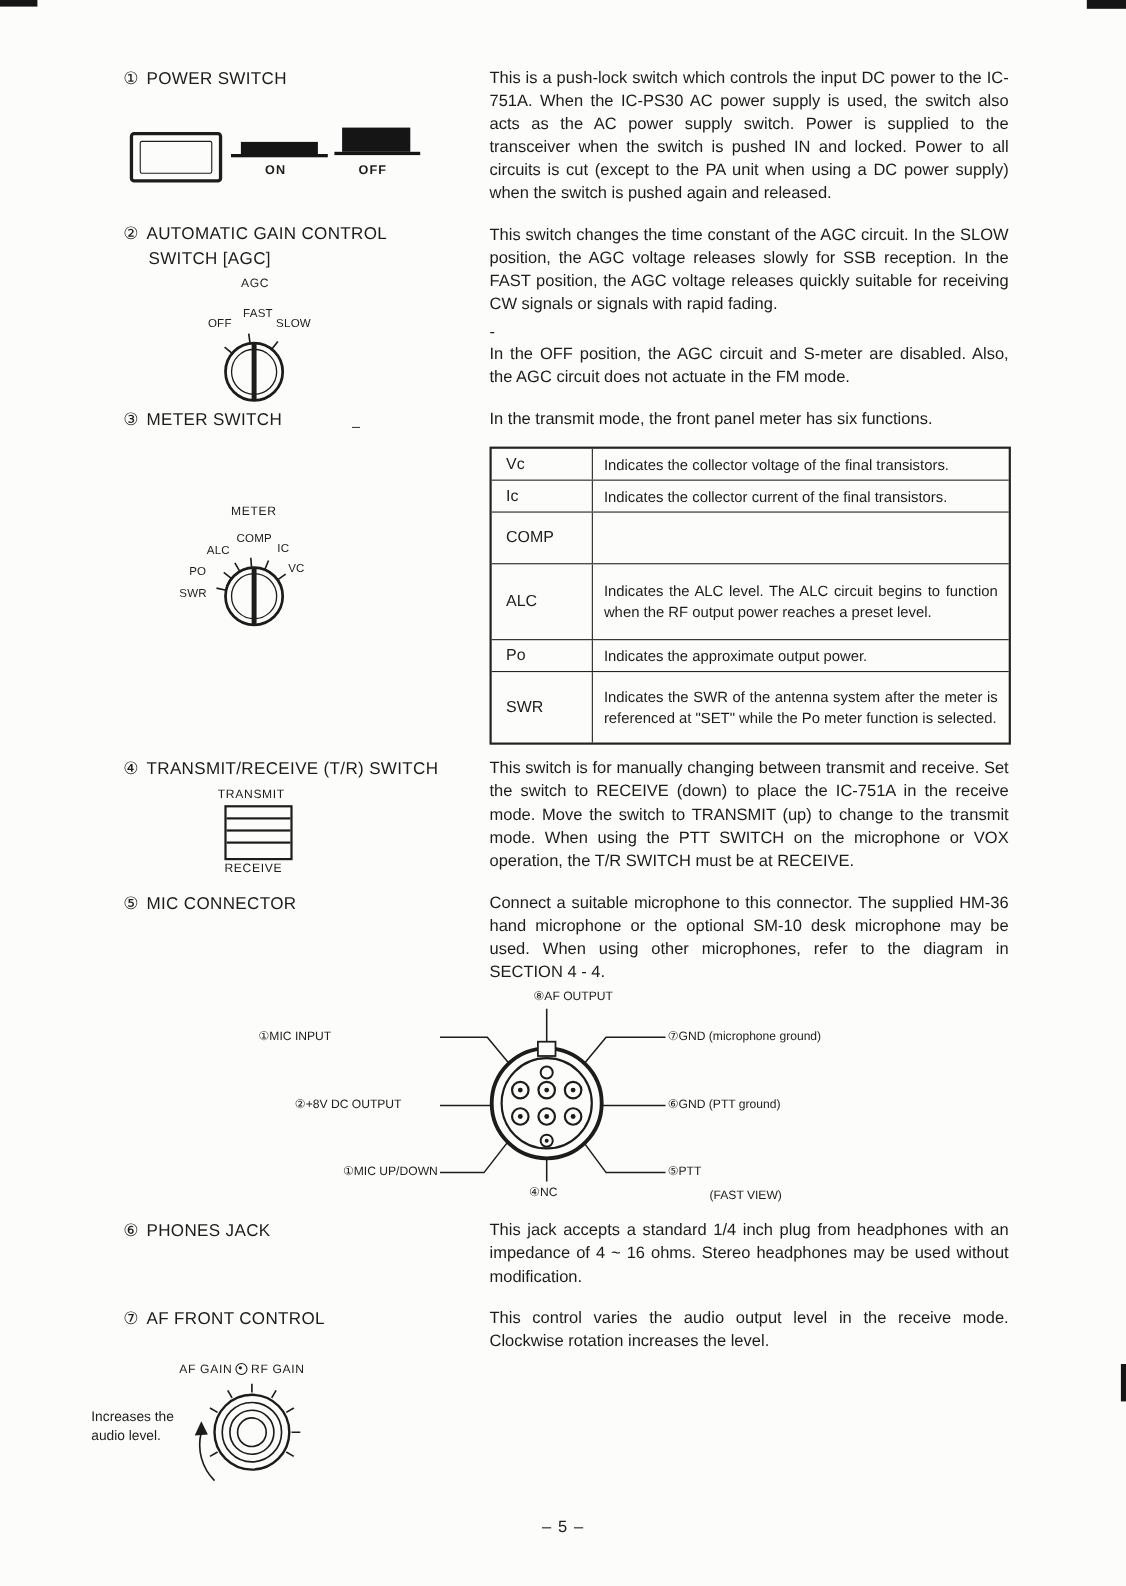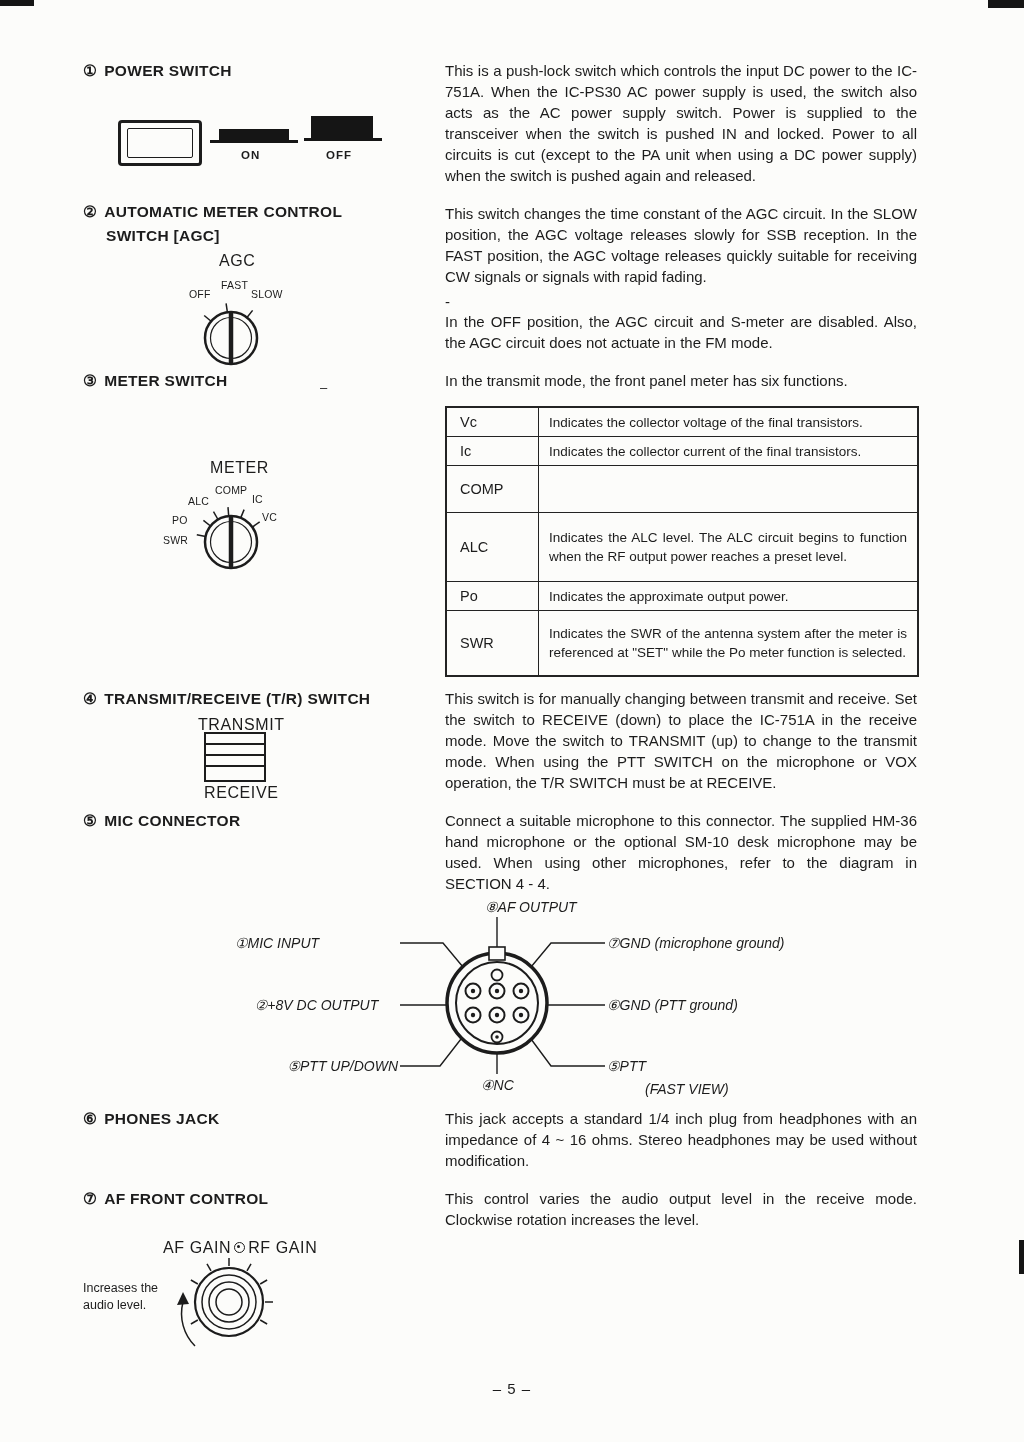--- a/index.html
+++ b/index.html
@@ -1,25 +1,25 @@
 <!DOCTYPE html>
 <html><head>
 <meta charset="utf-8">
 <style>
   html,body{margin:0;padding:0;background:#e8e8e6;}
   .page{position:relative;width:1024px;height:1442px;background:#fcfcfa;
         font-family:"Liberation Sans",sans-serif;color:#1c1c1c;overflow:hidden;margin:0 auto;}
   .abs{position:absolute;}
-  .h{font-size:15.5px;font-weight:bold;letter-spacing:.3px;white-space:nowrap;}
+  .h{font-size:15.5px;font-weight:normal;letter-spacing:.3px;white-space:nowrap;margin-left:29px;}
   .h .cnum{margin-right:7px;}
   .body{width:472px;font-size:15px;line-height:21px;text-align:justify;}
-  .sm{font-size:16px;letter-spacing:.6px;white-space:nowrap;}
+  .sm{font-size:11px;letter-spacing:.6px;white-space:nowrap;}
   .xs{font-size:10.5px;letter-spacing:.2px;white-space:nowrap;}
   .swlabel{font-size:11.5px;font-weight:bold;letter-spacing:1px;white-space:nowrap;}
-  .pin{font-size:14px;white-space:nowrap;font-style:italic;}
+  .pin{font-size:11px;white-space:nowrap;}
   .tbl{width:470px;border:2px solid #232323;}
   .row{display:flex;border-top:1.5px solid #232323;}
   .row:first-child{border-top:none;}
   .cell-t{width:78px;border-right:1.5px solid #232323;display:flex;align-items:center;
           padding-left:13px;font-size:14.5px;flex-shrink:0;}
   .cell-d{flex:1;display:flex;align-items:center;padding:2px 10px;}
   .cell-d span{display:block;width:100%;font-size:13.5px;line-height:19px;text-align:justify;}
   .trsw{width:58px;height:46px;border:2.5px solid #1c1c1c;background:#fcfcfa;}
   .trline{position:absolute;left:0;right:0;border-top:2px solid #1c1c1c;}
   .dotcirc{display:inline-block;width:9px;height:9px;border:1.5px solid #1c1c1c;border-radius:50%;
@@ -53,21 +53,21 @@
 
   <div class="abs" style="left:304px;top:116px;width:78px;height:30px">
     <div style="position:absolute;left:7px;top:0;width:62px;height:22px;background:#151515"></div>
     <div style="position:absolute;left:0;top:22px;width:78px;border-top:3px solid #151515"></div>
   </div>
   <div class="swlabel abs" style="left:326px;top:149px">OFF</div>
 
   <div class="body abs" style="left:445px;top:60px">This is a push-lock switch which controls the input DC power to the IC-751A.  When the IC-PS30 AC power supply is used, the switch also acts as the AC power supply switch.  Power is supplied to the transceiver when the switch is pushed IN and locked.  Power to all circuits is cut (except to the PA unit when using a DC power supply) when the switch is pushed again and released.</div>
 
   <div class="h abs" style="left:83px;top:203px">
-    <span class="cnum">②</span><span>AUTOMATIC METER CONTROL</span>
+    <span class="cnum">②</span><span>AUTOMATIC GAIN CONTROL</span>
   </div>
   <div class="h abs" style="left:106px;top:227px">SWITCH [AGC]</div>
 
   <div class="sm abs" style="left:219px;top:252px">AGC</div>
   <div class="xs abs" style="left:189px;top:288px">OFF</div>
   <div class="xs abs" style="left:221px;top:279px">FAST</div>
   <div class="xs abs" style="left:251px;top:288px">SLOW</div>
 
   <svg class="abs" style="left:186px;top:296px" width="90" height="85" viewBox="0 0 90 85">
     <line x1="25.1" y1="25.3" x2="18.2" y2="19.5" stroke="#1c1c1c" stroke-width="1.5"></line>
@@ -194,21 +194,21 @@
         <circle cx="262" cy="118" r="2.2" fill="#1c1c1c"></circle>
       <circle cx="286" cy="118" r="7.5" fill="none" stroke="#1c1c1c" stroke-width="2"></circle>
         <circle cx="286" cy="118" r="2.2" fill="#1c1c1c"></circle>
       <circle cx="262" cy="140" r="5.5" fill="none" stroke="#1c1c1c" stroke-width="1.8"></circle>
         <circle cx="262" cy="140" r="1.8" fill="#1c1c1c"></circle>
     </svg>
 
     <div class="pin abs" style="left:250px;top:2px">⑧AF OUTPUT</div>
     <div class="pin abs" style="left:0;top:38px;width:163px;text-align:left">①MIC INPUT</div>
     <div class="pin abs" style="left:0;top:100px;width:163px;text-align:center">②+8V DC OUTPUT</div>
-    <div class="pin abs" style="left:0;top:161px;width:163px;text-align:right">⑤PTT UP/DOWN</div>
+    <div class="pin abs" style="left:0;top:161px;width:163px;text-align:right">①MIC UP/DOWN</div>
     <div class="pin abs" style="left:246px;top:180px">④NC</div>
     <div class="pin abs" style="left:372px;top:38px">⑦GND  (microphone ground)</div>
     <div class="pin abs" style="left:372px;top:100px">⑥GND  (PTT ground)</div>
     <div class="pin abs" style="left:372px;top:161px">⑤PTT</div>
     <div class="pin abs" style="left:410px;top:184px">(FAST VIEW)</div>
   </div>
 
   <div class="h abs" style="left:83px;top:1110px">
     <span class="cnum">⑥</span><span>PHONES JACK</span>
   </div>

